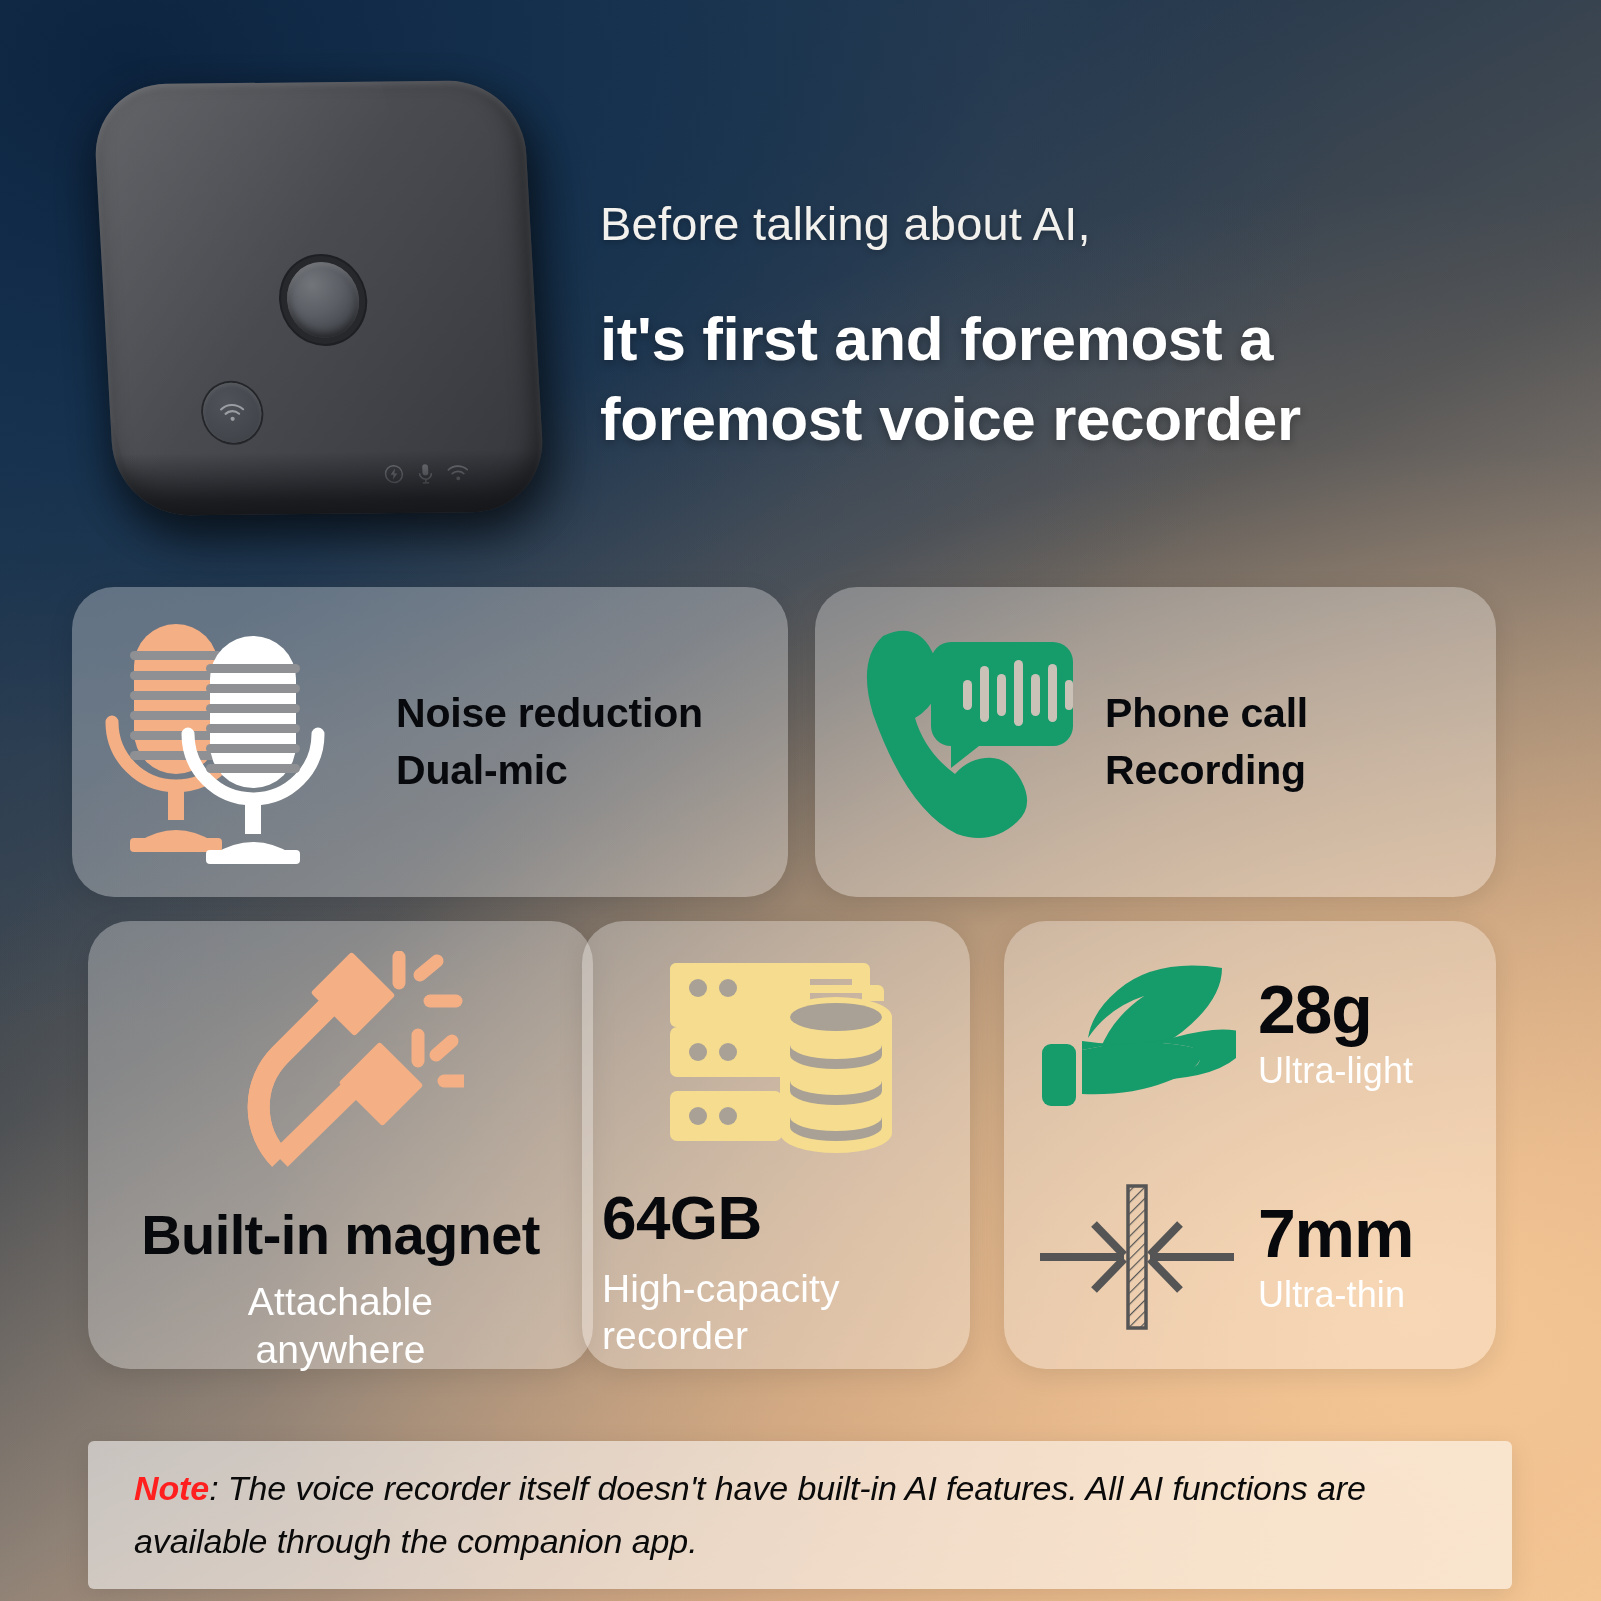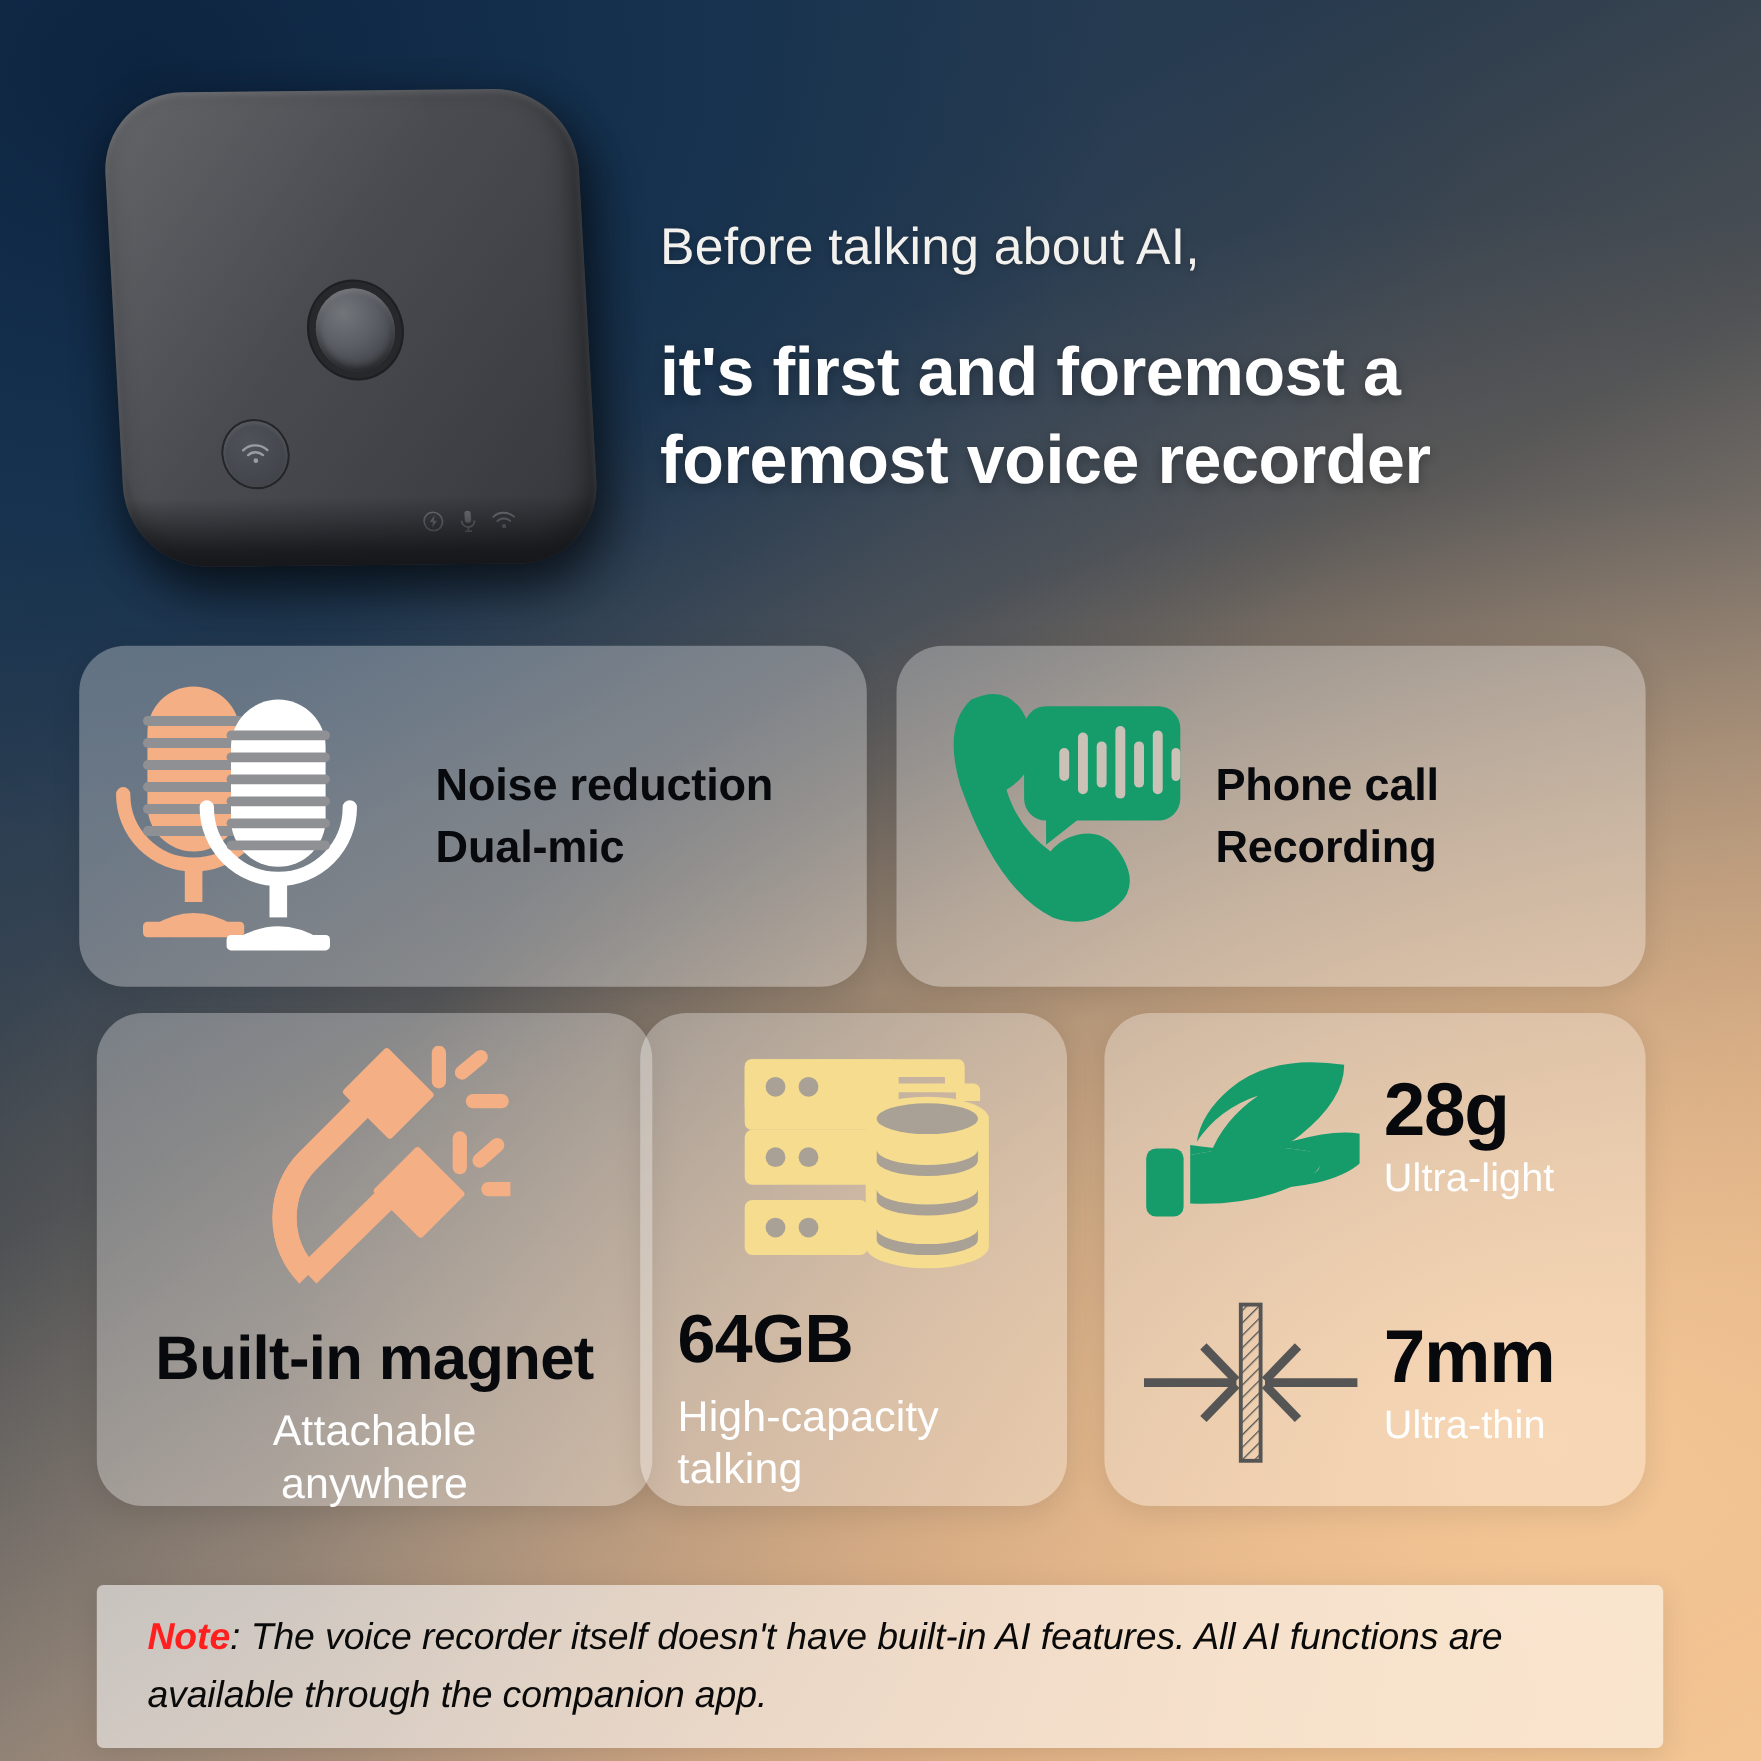--- a/index.html
+++ b/index.html
@@ -367,21 +367,21 @@
       </svg>
       <div class="big-label">Built-in magnet</div>
       <div class="sub-label" style="text-align:center;margin-top:14px">
         <div>Attachable</div>
         <div>anywhere</div>
       </div>
     </div>
   </div>
 
   <div class="card card-store">
-    <div class="card-col" style="align-items:flex-start;padding-left:34px">
+    <div class="card-col" style="align-items:flex-start;padding-left:20px">
       <svg class="icon-box" width="230" height="220" viewBox="0 0 230 220" style="margin:0 auto 14px">
 
         <g>
           <path d="M14 12 h112 l22 22 h68 a6 6 0 0 1 6 6 v10 h-22 v-8 h-54 l-22 -22 h-88 v36 h104 v20 H14 a6 6 0 0 1 -6 -6 V18 a6 6 0 0 1 6 -6 z" fill="#F5DC8E"></path>
           <rect x="8" y="12" width="140" height="50" rx="7" fill="#F5DC8E"></rect>
           <rect x="8" y="76" width="126" height="50" rx="7" fill="#F5DC8E"></rect>
           <rect x="8" y="140" width="112" height="50" rx="7" fill="#F5DC8E"></rect>
           <g fill="#a9a096">
             <circle cx="36" cy="37" r="9"></circle>
               <circle cx="66" cy="37" r="9"></circle>
@@ -399,21 +399,21 @@
             <ellipse cx="174" cy="66" rx="46" ry="14"></ellipse>
             <path d="M128 94 a46 14 0 0 0 92 0 v10 a46 14 0 0 1 -92 0 z"></path>
             <path d="M128 130 a46 14 0 0 0 92 0 v10 a46 14 0 0 1 -92 0 z"></path>
             <path d="M128 166 a46 14 0 0 0 92 0 v10 a46 14 0 0 1 -92 0 z"></path>
           </g>
         </g>
       </svg>
       <div class="big-label" style="font-size:62px">64GB</div>
       <div class="sub-label" style="margin-top:14px">
         <div>High-capacity</div>
-        <div>talking</div>
+        <div>recorder</div>
       </div>
     </div>
   </div>
 
   <div class="card card-specs">
     <div class="spec-row">
       <svg class="icon-box" width="200" height="150" viewBox="0 0 200 150">
 
         <path d="M186 10 q-66 -10 -104 22 q-26 22 -30 48 q20 -30 56 -42 q-32 22 -44 54 q46 10 82 -18 q40 -32 40 -64 z" fill="#169B6B"></path>
 

